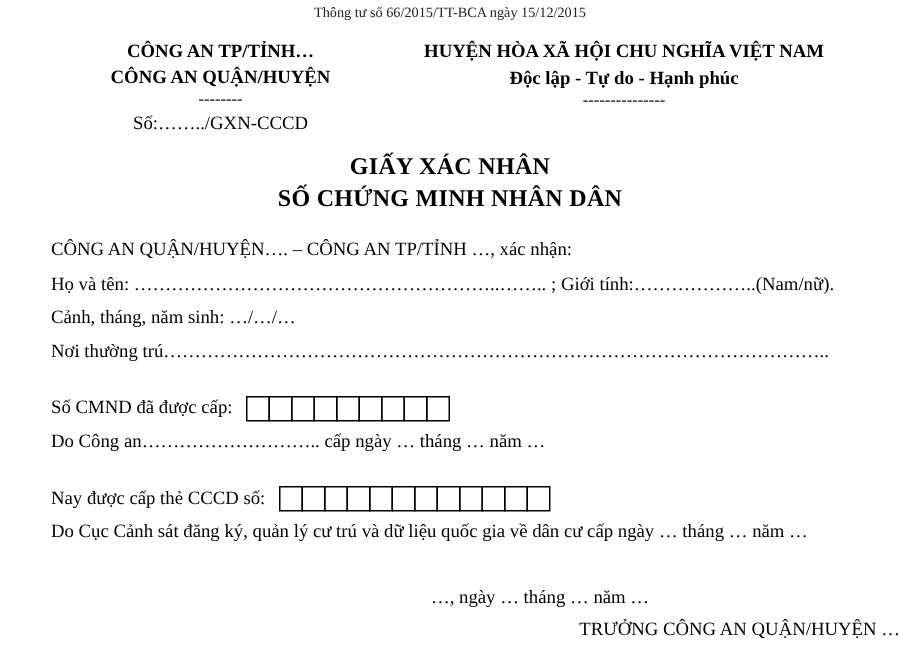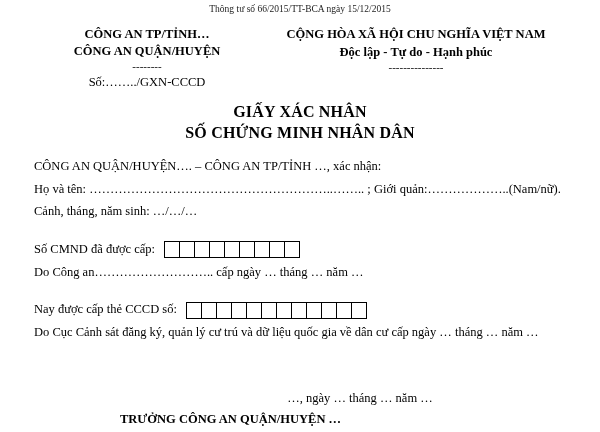--- a/index.html
+++ b/index.html
@@ -141,65 +141,68 @@
     left: 0;
     width: 600px;
   }
   .footer .date-line {
     text-align: center;
     font-size: 12.5px;
     margin-left: 120px;
     line-height: 20px;
   }
   .footer .sign-line {
-    text-align: left;
-    font-size: 12.5px;
-    font-weight: bold;
+    text-align: right;
+    font-size: 12.5px;
+    font-weight: normal;
     margin-left: 120px;
     line-height: 22px;
   }
 </style>
 </head>
 <body>
 
 <div class="page">
 
   <div class="circular-ref">Thông tư số 66/2015/TT-BCA ngày 15/12/2015</div>
 
   <div class="header">
     <div class="hdr-left">
       <div>CÔNG AN TP/TỈNH…</div>
       <div>CÔNG AN QUẬN/HUYỆN</div>
       <div class="dashes">--------</div>
       <div class="so-line">Số:……../GXN-CCCD</div>
     </div>
     <div class="hdr-right">
-      <div>CỘNG HÒA XÃ HỘI CHU NGHĨA VIỆT NAM</div>
+      <div>HUYỆN HÒA XÃ HỘI CHU NGHĨA VIỆT NAM</div>
       <div class="sub">Độc lập - Tự do - Hạnh phúc</div>
       <div class="dashes">---------------</div>
     </div>
   </div>
 
   <div class="title">
     <div>GIẤY XÁC NHÂN</div>
     <div>SỐ CHỨNG MINH NHÂN DÂN</div>
   </div>
 
   <div class="body">
 
     <div class="row">CÔNG AN QUẬN/HUYỆN…. – CÔNG AN TP/TỈNH …, xác nhận:</div>
 
     <div class="row">
-      <span>Họ và tên: </span><span class="dots">…………………………………………………..…….. ; Giới quản:………………..(Nam/nữ).</span>
+      <span>Họ và tên: </span><span class="dots">…………………………………………………..…….. ; Giới tính:………………..(Nam/nữ).</span>
     </div>
 
     <div class="row">
       <span>Cảnh, tháng, năm sinh: </span><span>…/…/…</span>
     </div>
 
+    <div class="row">
+      <span>Nơi thường trú</span><span class="dots">……………………………………………………………………………………………..</span>
+    </div>
 
     <div class="row row-cmnd">
       <span>Số CMND đã được cấp:</span>
       <span class="boxes" id="cmnd-boxes"><span class="cell"></span><span class="cell"></span><span class="cell"></span><span class="cell"></span><span class="cell"></span><span class="cell"></span><span class="cell"></span><span class="cell"></span><span class="cell"></span></span>
     </div>
 
     <div class="row">
       <span>Do Công an</span><span class="dots">………………………..</span>
       <span>cấp ngày … tháng … năm …</span>
     </div>

